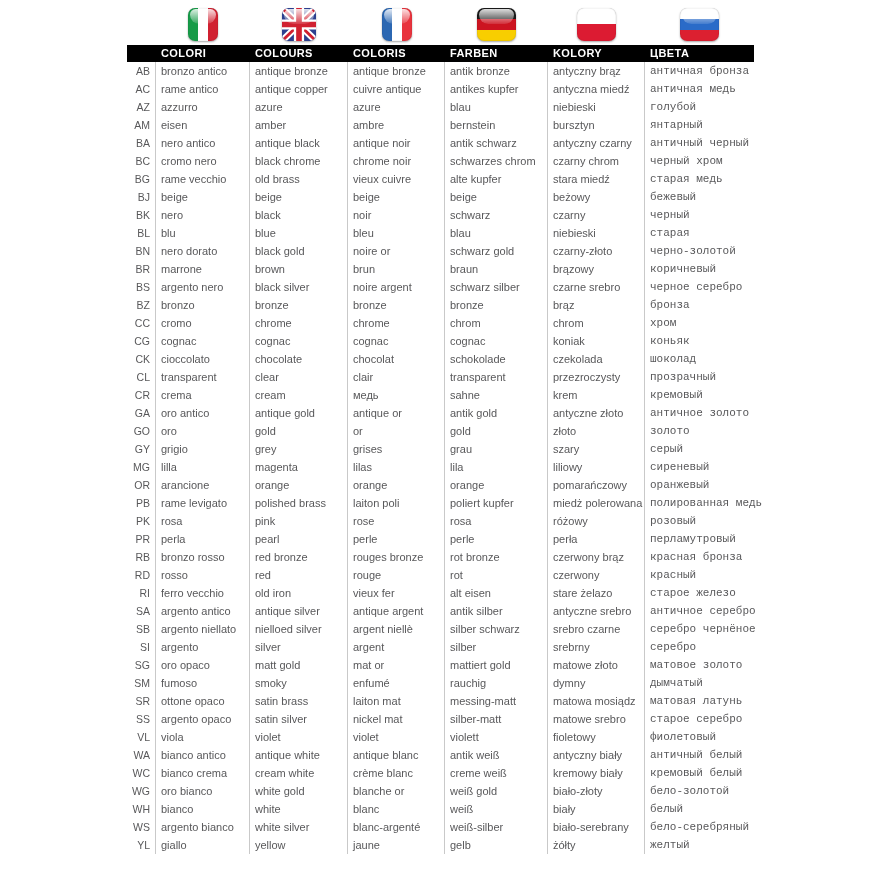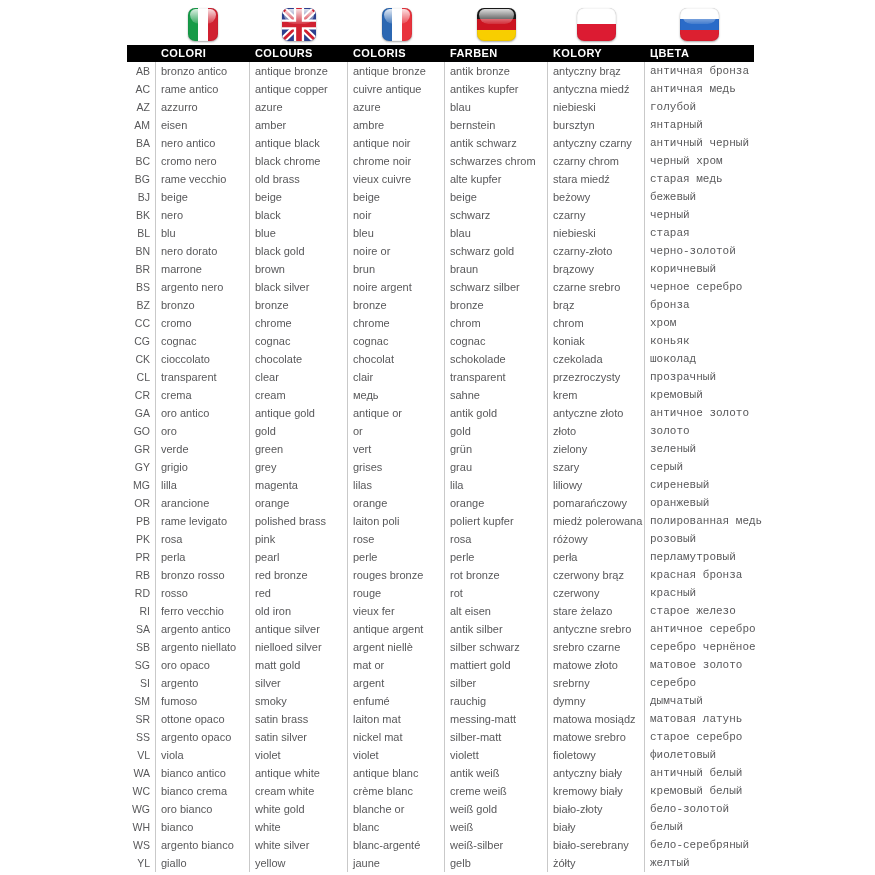--- a/index.html
+++ b/index.html
@@ -284,29 +284,20 @@
         <div class="row grid7">
           <div class="cell code">GO</div>
           <div class="cell it">oro</div>
           <div class="cell en">gold</div>
           <div class="cell fr">or</div>
           <div class="cell de">gold</div>
           <div class="cell pl">złoto</div>
           <div class="cell ru">золото</div>
         </div>
         <div class="row grid7">
-          <div class="cell code">GR</div>
-          <div class="cell it">verde</div>
-          <div class="cell en">green</div>
-          <div class="cell fr">vert</div>
-          <div class="cell de">grün</div>
-          <div class="cell pl">zielony</div>
-          <div class="cell ru">зеленый</div>
-        </div>
-        <div class="row grid7">
           <div class="cell code">GY</div>
           <div class="cell it">grigio</div>
           <div class="cell en">grey</div>
           <div class="cell fr">grises</div>
           <div class="cell de">grau</div>
           <div class="cell pl">szary</div>
           <div class="cell ru">серый</div>
         </div>
         <div class="row grid7">
           <div class="cell code">MG</div>
@@ -392,38 +383,38 @@
         <div class="row grid7">
           <div class="cell code">SB</div>
           <div class="cell it">argento niellato</div>
           <div class="cell en">nielloed silver</div>
           <div class="cell fr">argent niellè</div>
           <div class="cell de">silber schwarz</div>
           <div class="cell pl">srebro czarne</div>
           <div class="cell ru">серебро чернёное</div>
         </div>
         <div class="row grid7">
+          <div class="cell code">SI</div>
+          <div class="cell it">argento</div>
+          <div class="cell en">silver</div>
+          <div class="cell fr">argent</div>
+          <div class="cell de">silber</div>
+          <div class="cell pl">srebrny</div>
+          <div class="cell ru">серебро</div>
+        </div>
+        <div class="row grid7">
           <div class="cell code">SG</div>
           <div class="cell it">oro opaco</div>
           <div class="cell en">matt gold</div>
           <div class="cell fr">mat or</div>
           <div class="cell de">mattiert gold</div>
           <div class="cell pl">matowe złoto</div>
           <div class="cell ru">матовое золото</div>
         </div>
         <div class="row grid7">
-          <div class="cell code">SI</div>
-          <div class="cell it">argento</div>
-          <div class="cell en">silver</div>
-          <div class="cell fr">argent</div>
-          <div class="cell de">silber</div>
-          <div class="cell pl">srebrny</div>
-          <div class="cell ru">серебро</div>
-        </div>
-        <div class="row grid7">
           <div class="cell code">SM</div>
           <div class="cell it">fumoso</div>
           <div class="cell en">smoky</div>
           <div class="cell fr">enfumé</div>
           <div class="cell de">rauchig</div>
           <div class="cell pl">dymny</div>
           <div class="cell ru">дымчатый</div>
         </div>
         <div class="row grid7">
           <div class="cell code">SR</div>

